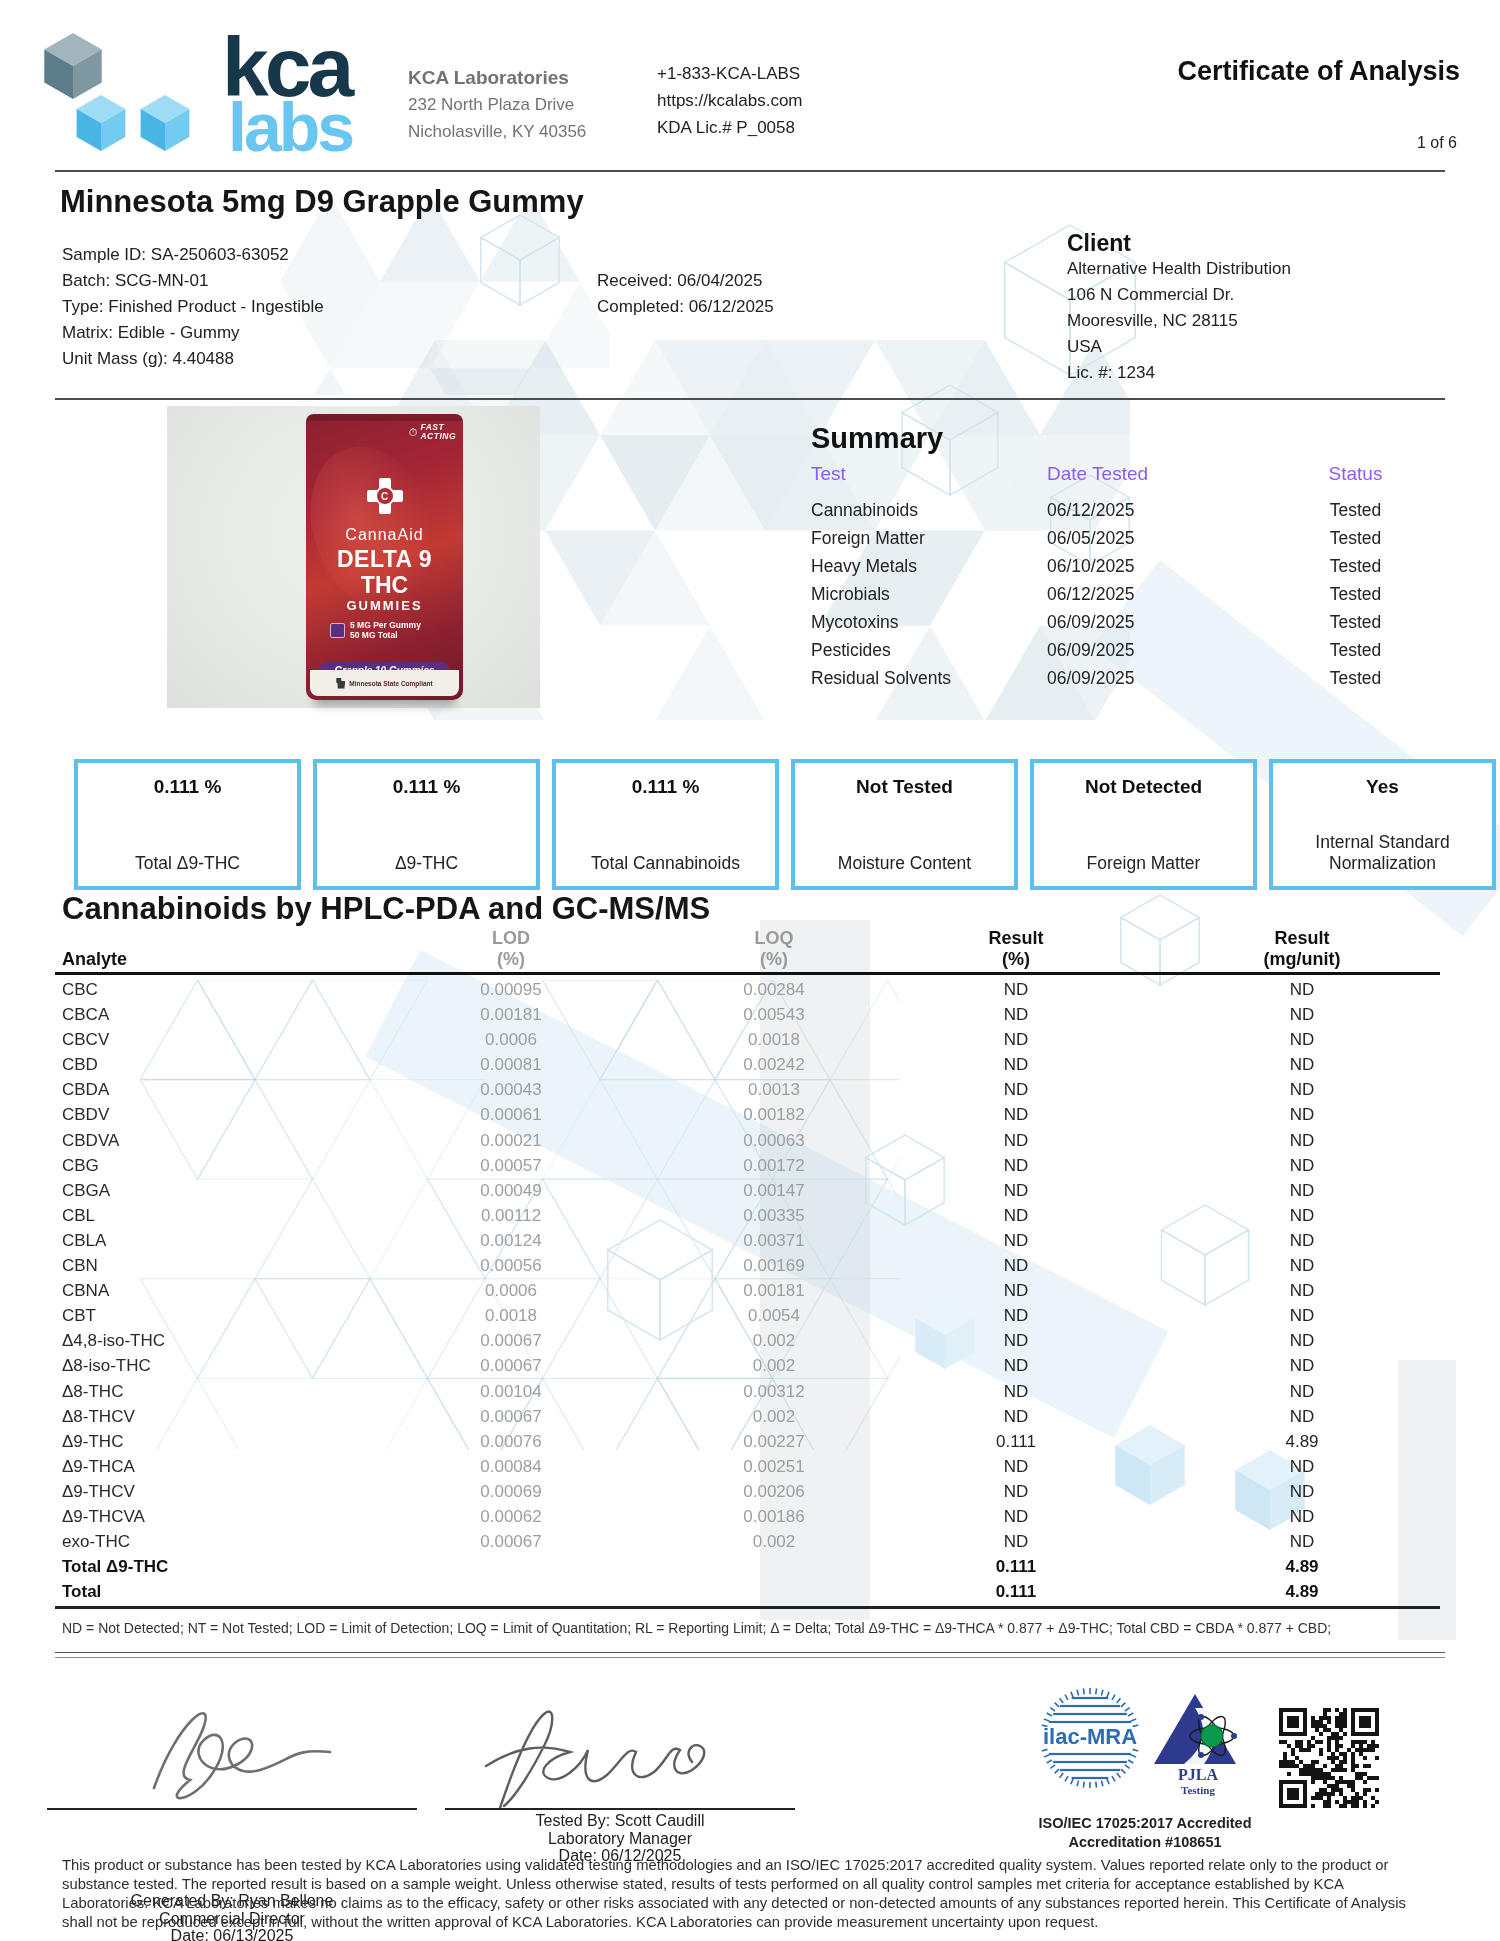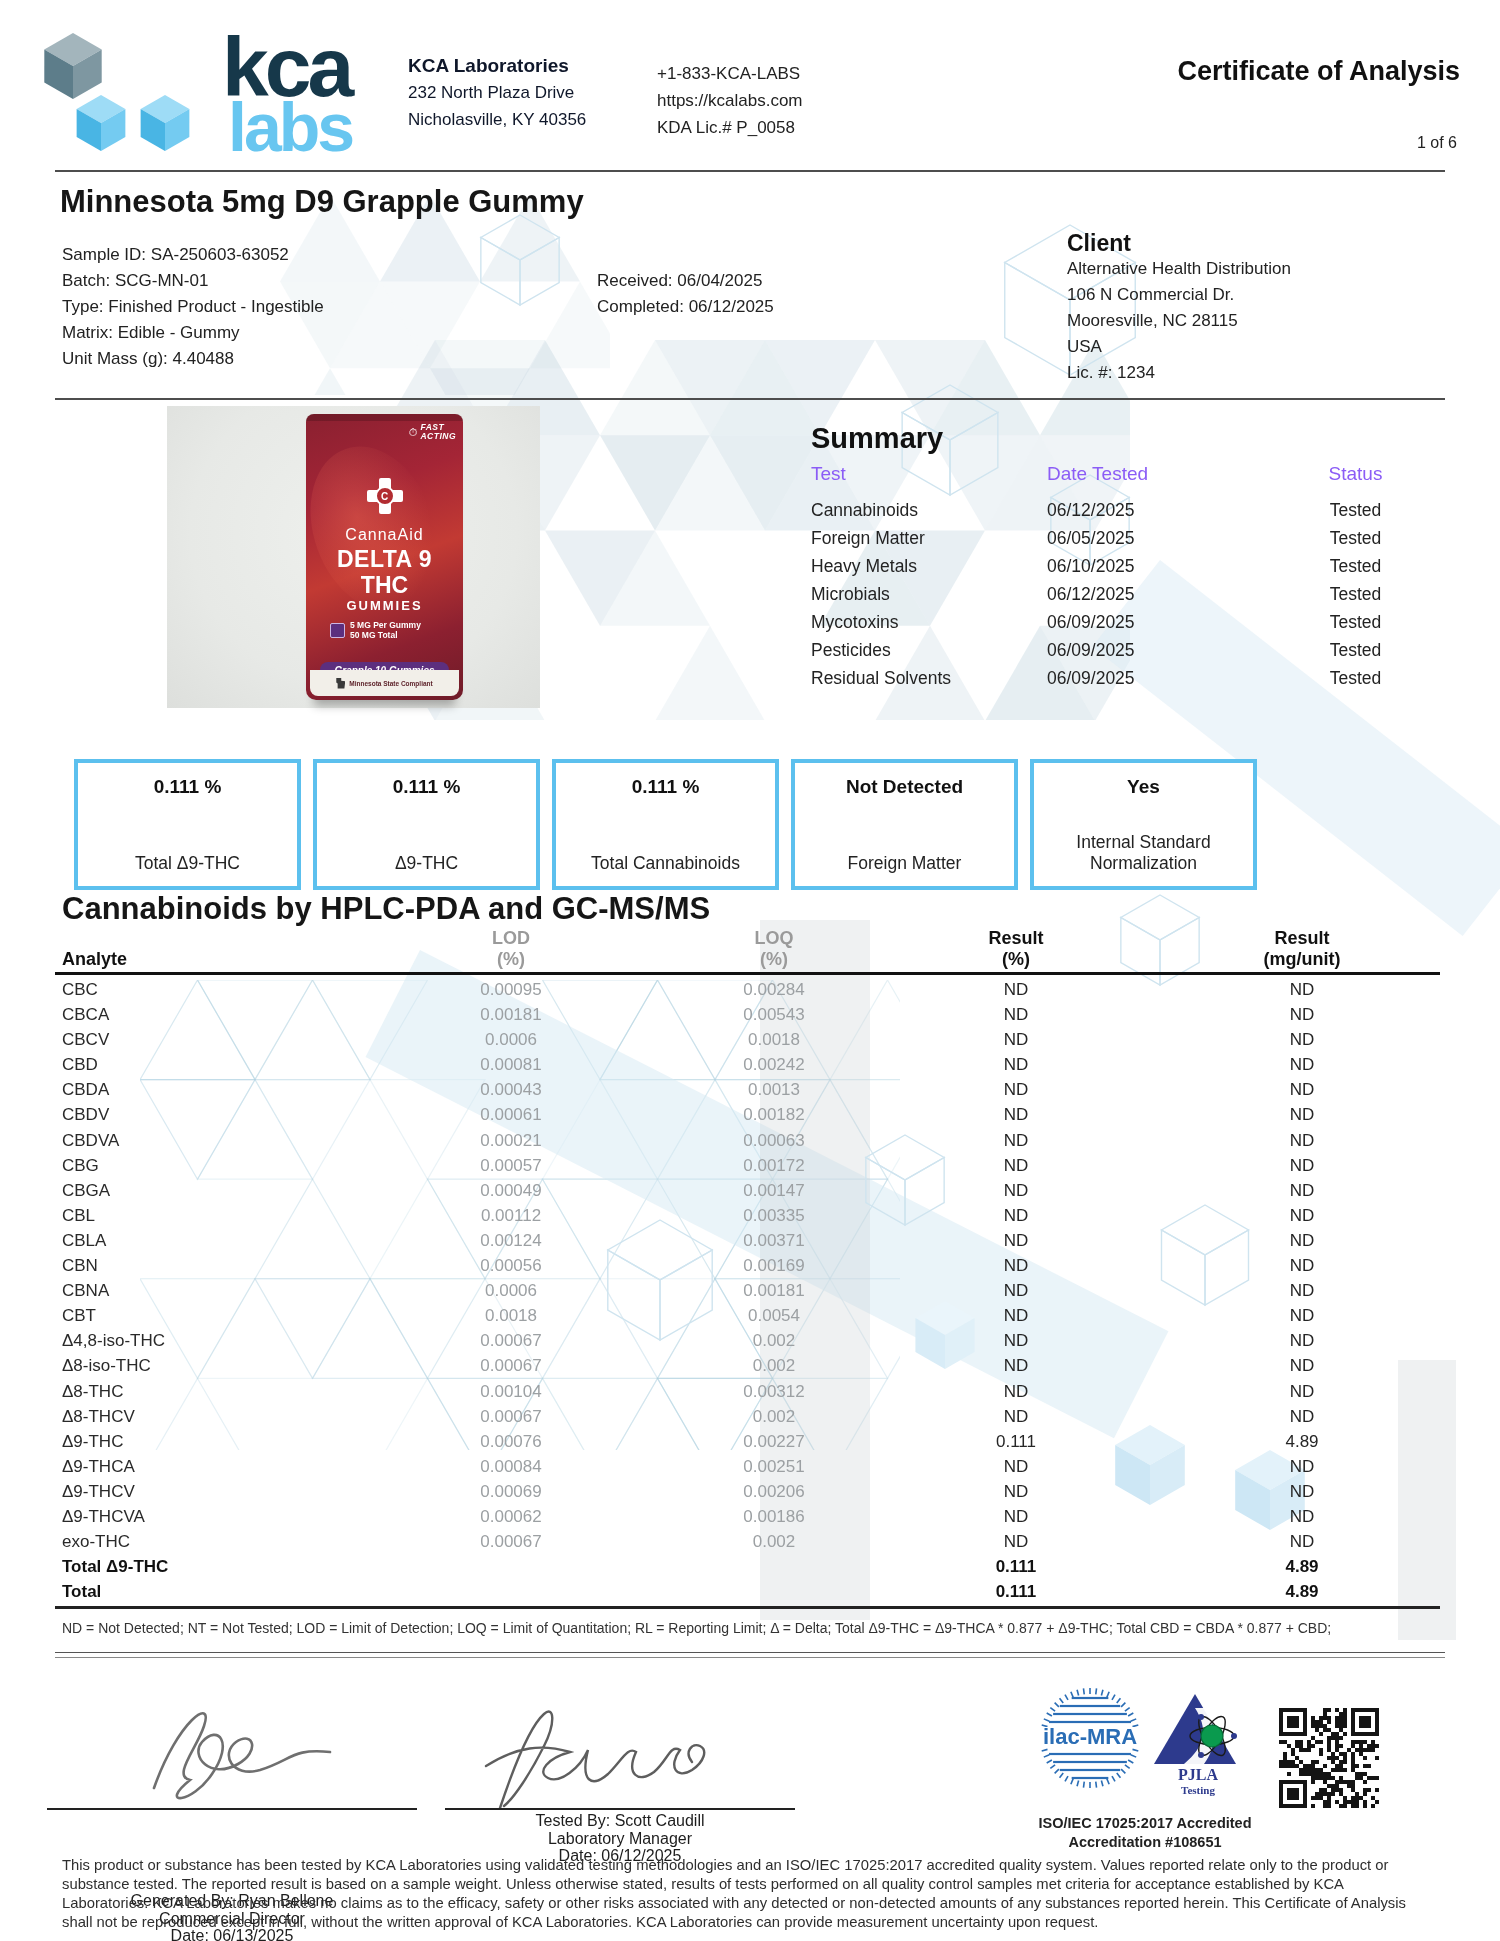--- a/index.html
+++ b/index.html
@@ -5,21 +5,21 @@
   html,body{margin:0;padding:0;background:#fff;}
   .page{position:relative;width:1500px;height:1941px;background:#fff;overflow:hidden;
         font-family:"Liberation Sans",sans-serif;color:#262626;}
   .abs{position:absolute;}
   .wm-layer{position:absolute;inset:0;z-index:0;}
   .content{position:absolute;inset:0;z-index:1;}
   .band{position:absolute;}
   
   .kca-word{font-weight:bold;letter-spacing:-4px;color:#16384a;font-size:84px;line-height:0.8;}
   .labs-word{font-weight:bold;letter-spacing:-3px;color:#68c6f0;font-size:68px;line-height:0.85;}
-  .lab-block{font-size:17px;line-height:27px;color:#0f172a;}
+  .lab-block{font-size:17px;line-height:27px;color:#737373;margin-top:12px;}
   .lab-name{font-weight:bold;font-size:19px;}
   .contact-block{font-size:17px;line-height:27px;color:#222;}
   .doc-title{font-size:27px;font-weight:bold;color:#111;}
   .page-num{font-size:16px;color:#222;}
   .rule{background:#4d4d4d;height:2px;}
   .h1{font-size:31px;font-weight:bold;color:#161616;}
   .h2{font-size:31px;font-weight:bold;color:#161616;}
   .info{font-size:17px;line-height:26px;color:#222;}
   .client-h{font-size:23px;font-weight:bold;color:#111;}
   
@@ -447,20 +447,24 @@
           <div class="rbox-value">0.111 %</div>
           <div class="rbox-label">Total Δ9-THC</div>
         </div>
         <div class="rbox">
           <div class="rbox-value">0.111 %</div>
           <div class="rbox-label">Δ9-THC</div>
         </div>
         <div class="rbox">
           <div class="rbox-value">0.111 %</div>
           <div class="rbox-label">Total Cannabinoids</div>
+        </div>
+        <div class="rbox">
+          <div class="rbox-value">Not Tested</div>
+          <div class="rbox-label">Moisture Content</div>
         </div>
         <div class="rbox">
           <div class="rbox-value">Not Detected</div>
           <div class="rbox-label">Foreign Matter</div>
         </div>
         <div class="rbox">
           <div class="rbox-value">Yes</div>
           <div class="rbox-label">Internal Standard Normalization</div>
         </div>
       </div>

